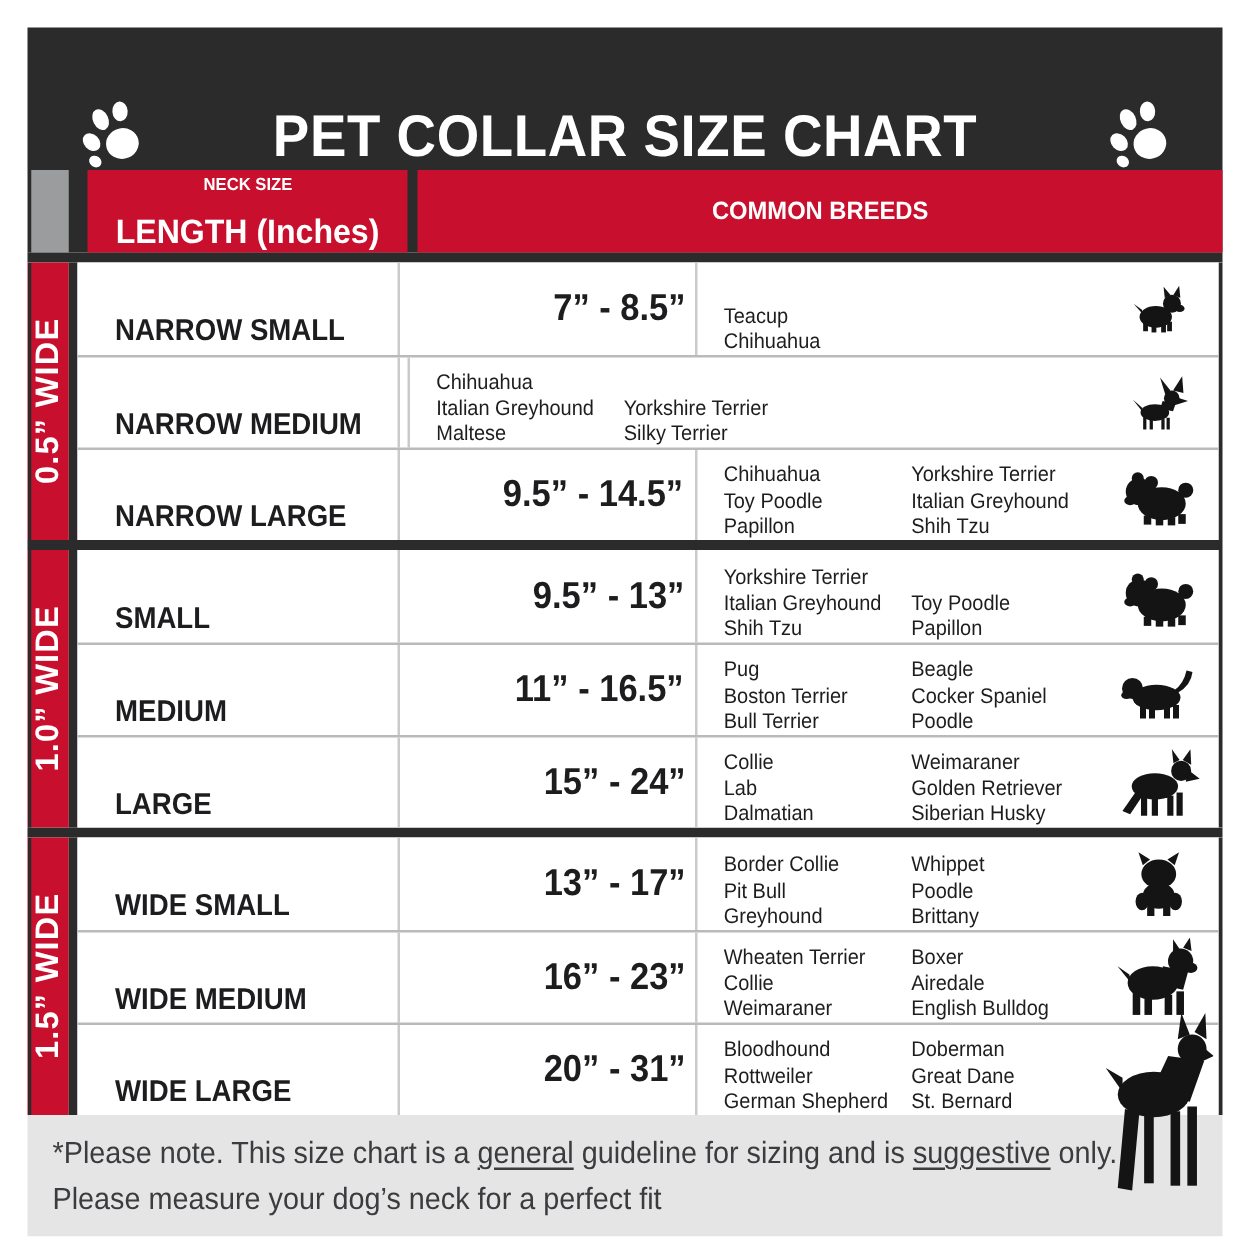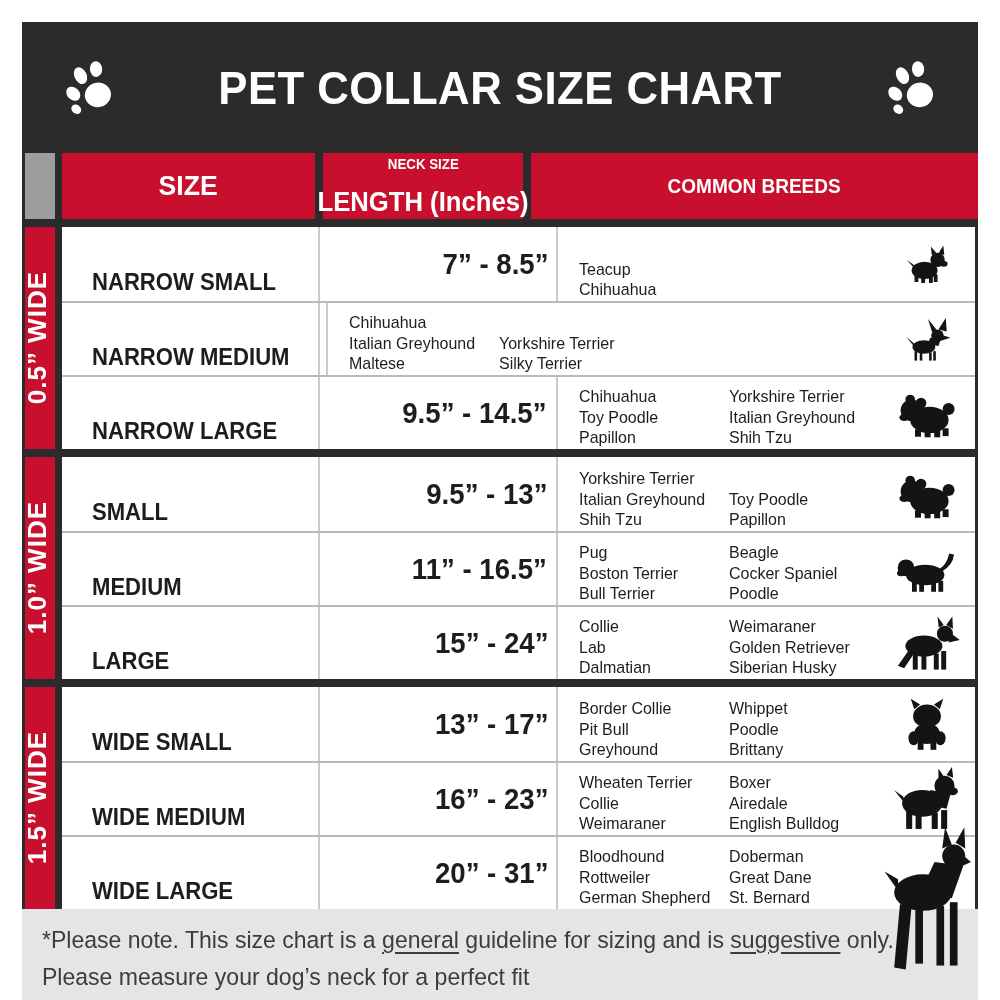--- a/index.html
+++ b/index.html
@@ -1,37 +1,37 @@
 <!DOCTYPE html>
 <html><head>
 <meta charset="utf-8">
 <style>
   html,body{margin:0;padding:0;background:#ffffff;}
   .page{position:relative;width:1000px;height:1000px;background:#ffffff;overflow:hidden;
         font-family:"Liberation Sans","DejaVu Sans",sans-serif;color:#1d1d1f;}
   .frame{position:absolute;left:22px;top:22px;width:956px;}
 
   
-  .titlebar{height:131px;background:#2b2b2b;display:flex;align-items:center;padding:0 38px;box-sizing:border-box;}
+  .titlebar{height:114px;background:#2b2b2b;display:flex;align-items:flex-end;padding:0 38px;box-sizing:border-box;}
   .title{flex:1;text-align:center;color:#ffffff;font-size:47px;font-weight:700;letter-spacing:.5px;
          transform:scaleX(.93);white-space:nowrap;}
   .pawsvg{width:58px;height:56px;fill:#ffffff;flex:0 0 auto;}
   .paw-left{transform:rotate(-14deg);}
   .paw-right{transform:rotate(-14deg);}
 
   
   .thead{display:flex;background:#2b2b2b;height:66px;}
   .corner{width:33px;background:#9b9c9e;box-shadow:inset 3px 0 0 #2b2b2b;}
   .sp7{width:7px;flex:0 0 auto;}
   .sp8{width:8px;flex:0 0 auto;}
   .hcell{background:#c8102e;color:#fff;display:flex;flex-direction:column;align-items:center;
          justify-content:center;font-weight:700;}
   .hcell span{transform:scaleX(.95);white-space:nowrap;}
   .hsize{width:253px;font-size:28px;}
-  .hneck{width:200px;gap:16px;}
+  .hneck{width:256px;gap:16px;}
   .hneck .top{font-size:14px;line-height:1.15;}
   .hneck .main{font-size:27px;line-height:1.05;}
   .hbreeds{flex:1;font-size:20px;}
 
   .darksep{height:8px;background:#2b2b2b;}
 
   
   .group{display:flex;}
   .stripe{width:33px;background:#c8102e;box-shadow:inset 3px 0 0 #2b2b2b;
           display:flex;align-items:center;justify-content:center;}
@@ -188,23 +188,20 @@
         </svg>
       <div class="title">PET COLLAR SIZE CHART</div>
       <svg class="pawsvg paw-right">
           <use href="#paw-print-icon"></use>
         </svg>
     </div>
 
     <div class="thead">
       <div class="corner"></div>
       <div class="sp7"></div>
-      <div class="hcell hsize">
-        <span>SIZE</span>
-      </div>
       <div class="sp8"></div>
       <div class="hcell hneck">
         <span class="top">NECK SIZE</span>
         <span class="main">LENGTH (Inches)</span>
       </div>
       <div class="sp8"></div>
       <div class="hcell hbreeds">
         <span>COMMON BREEDS</span>
       </div>
     </div>

